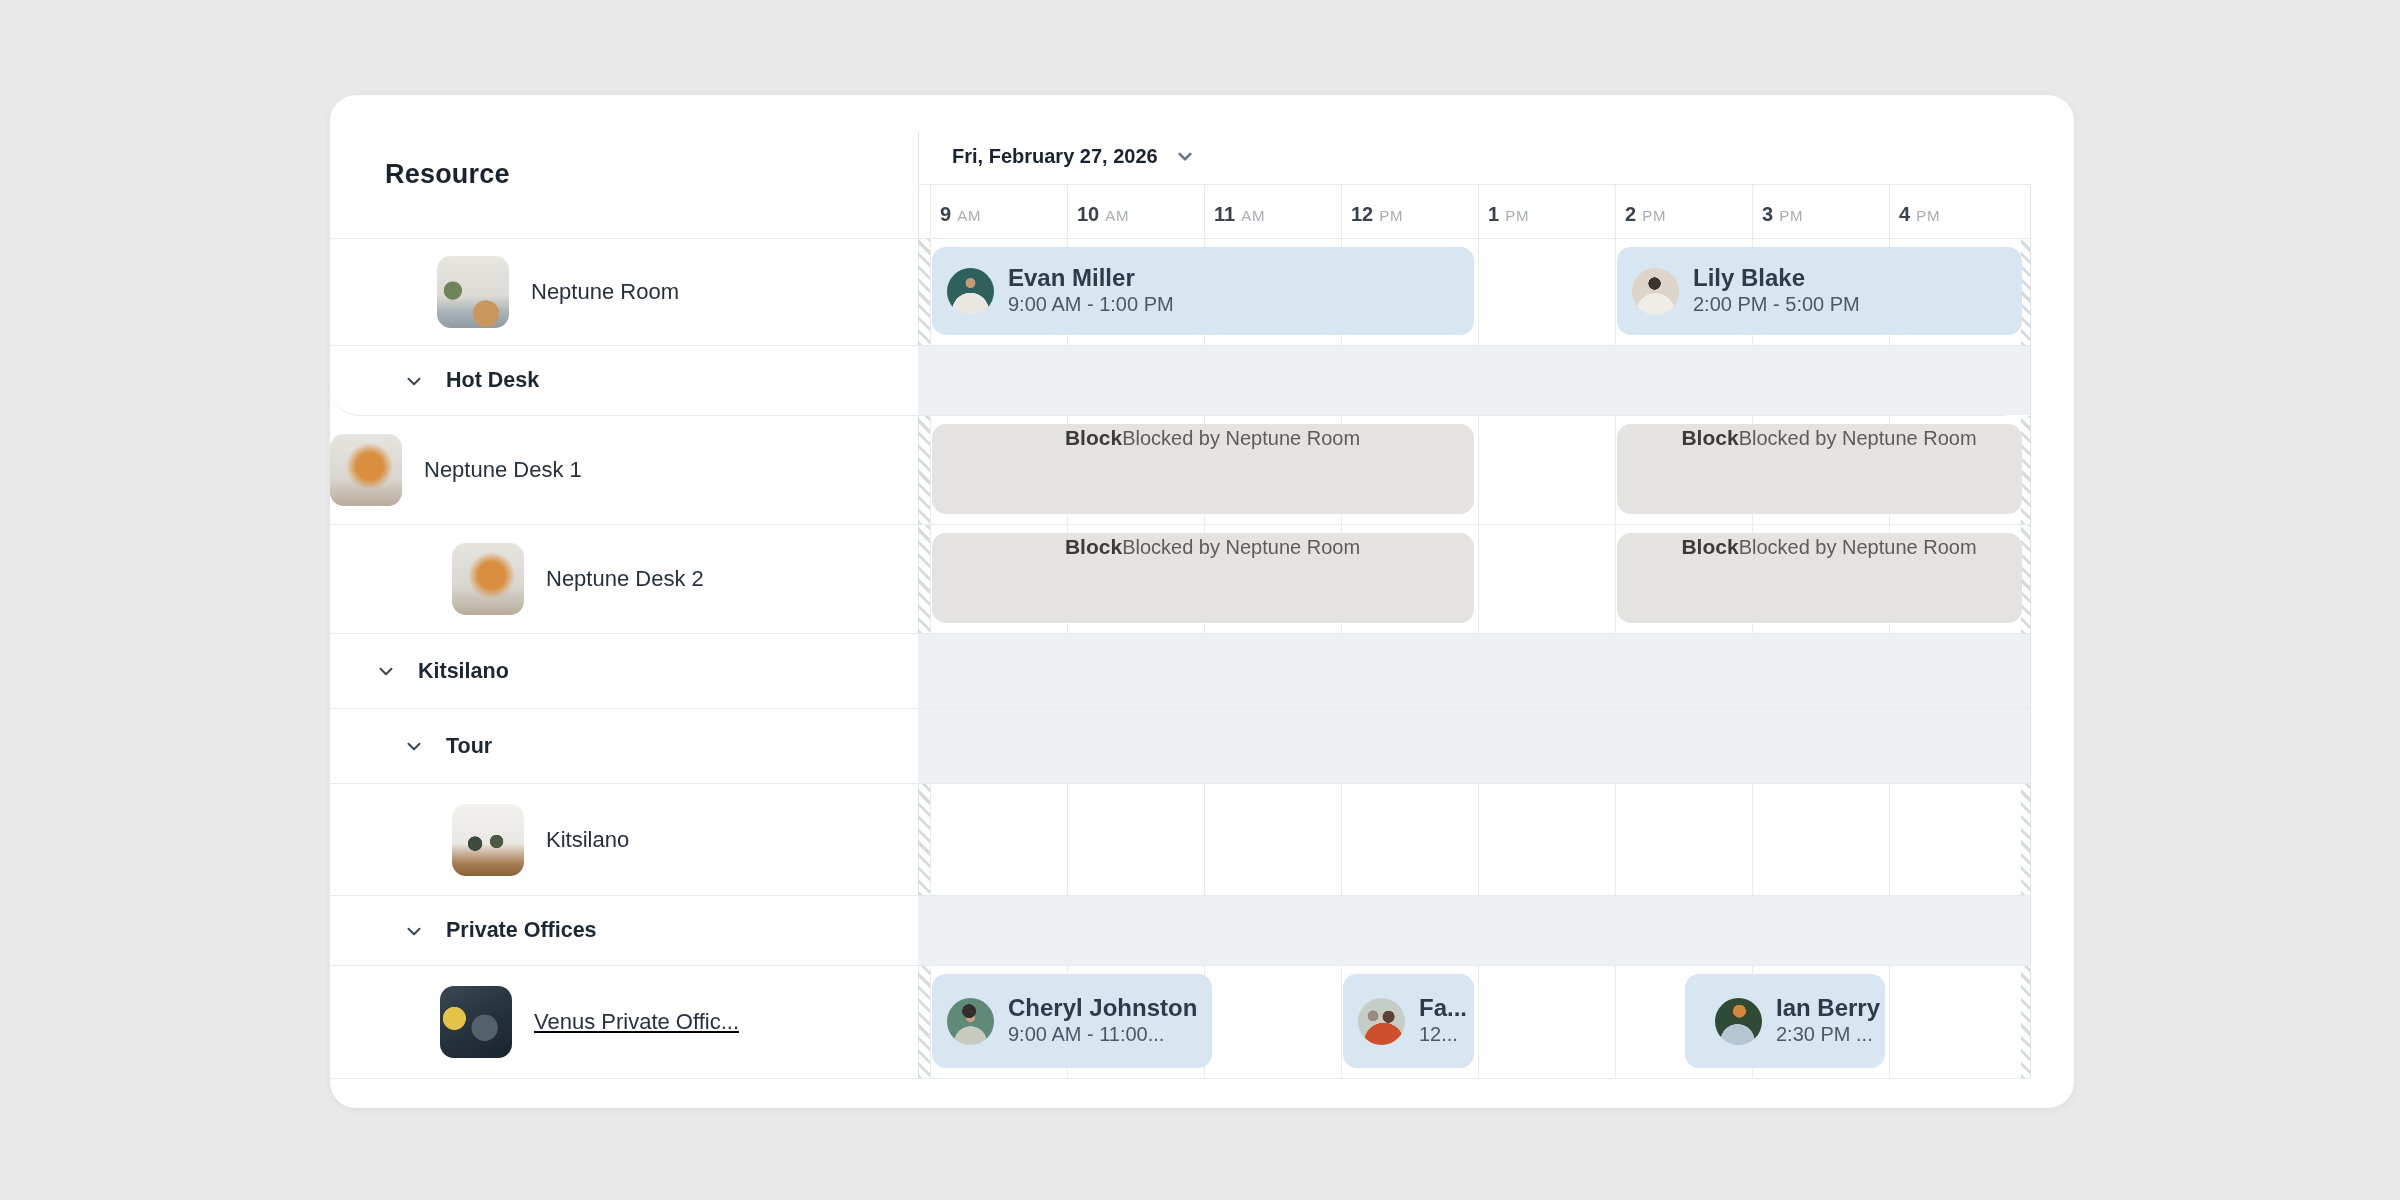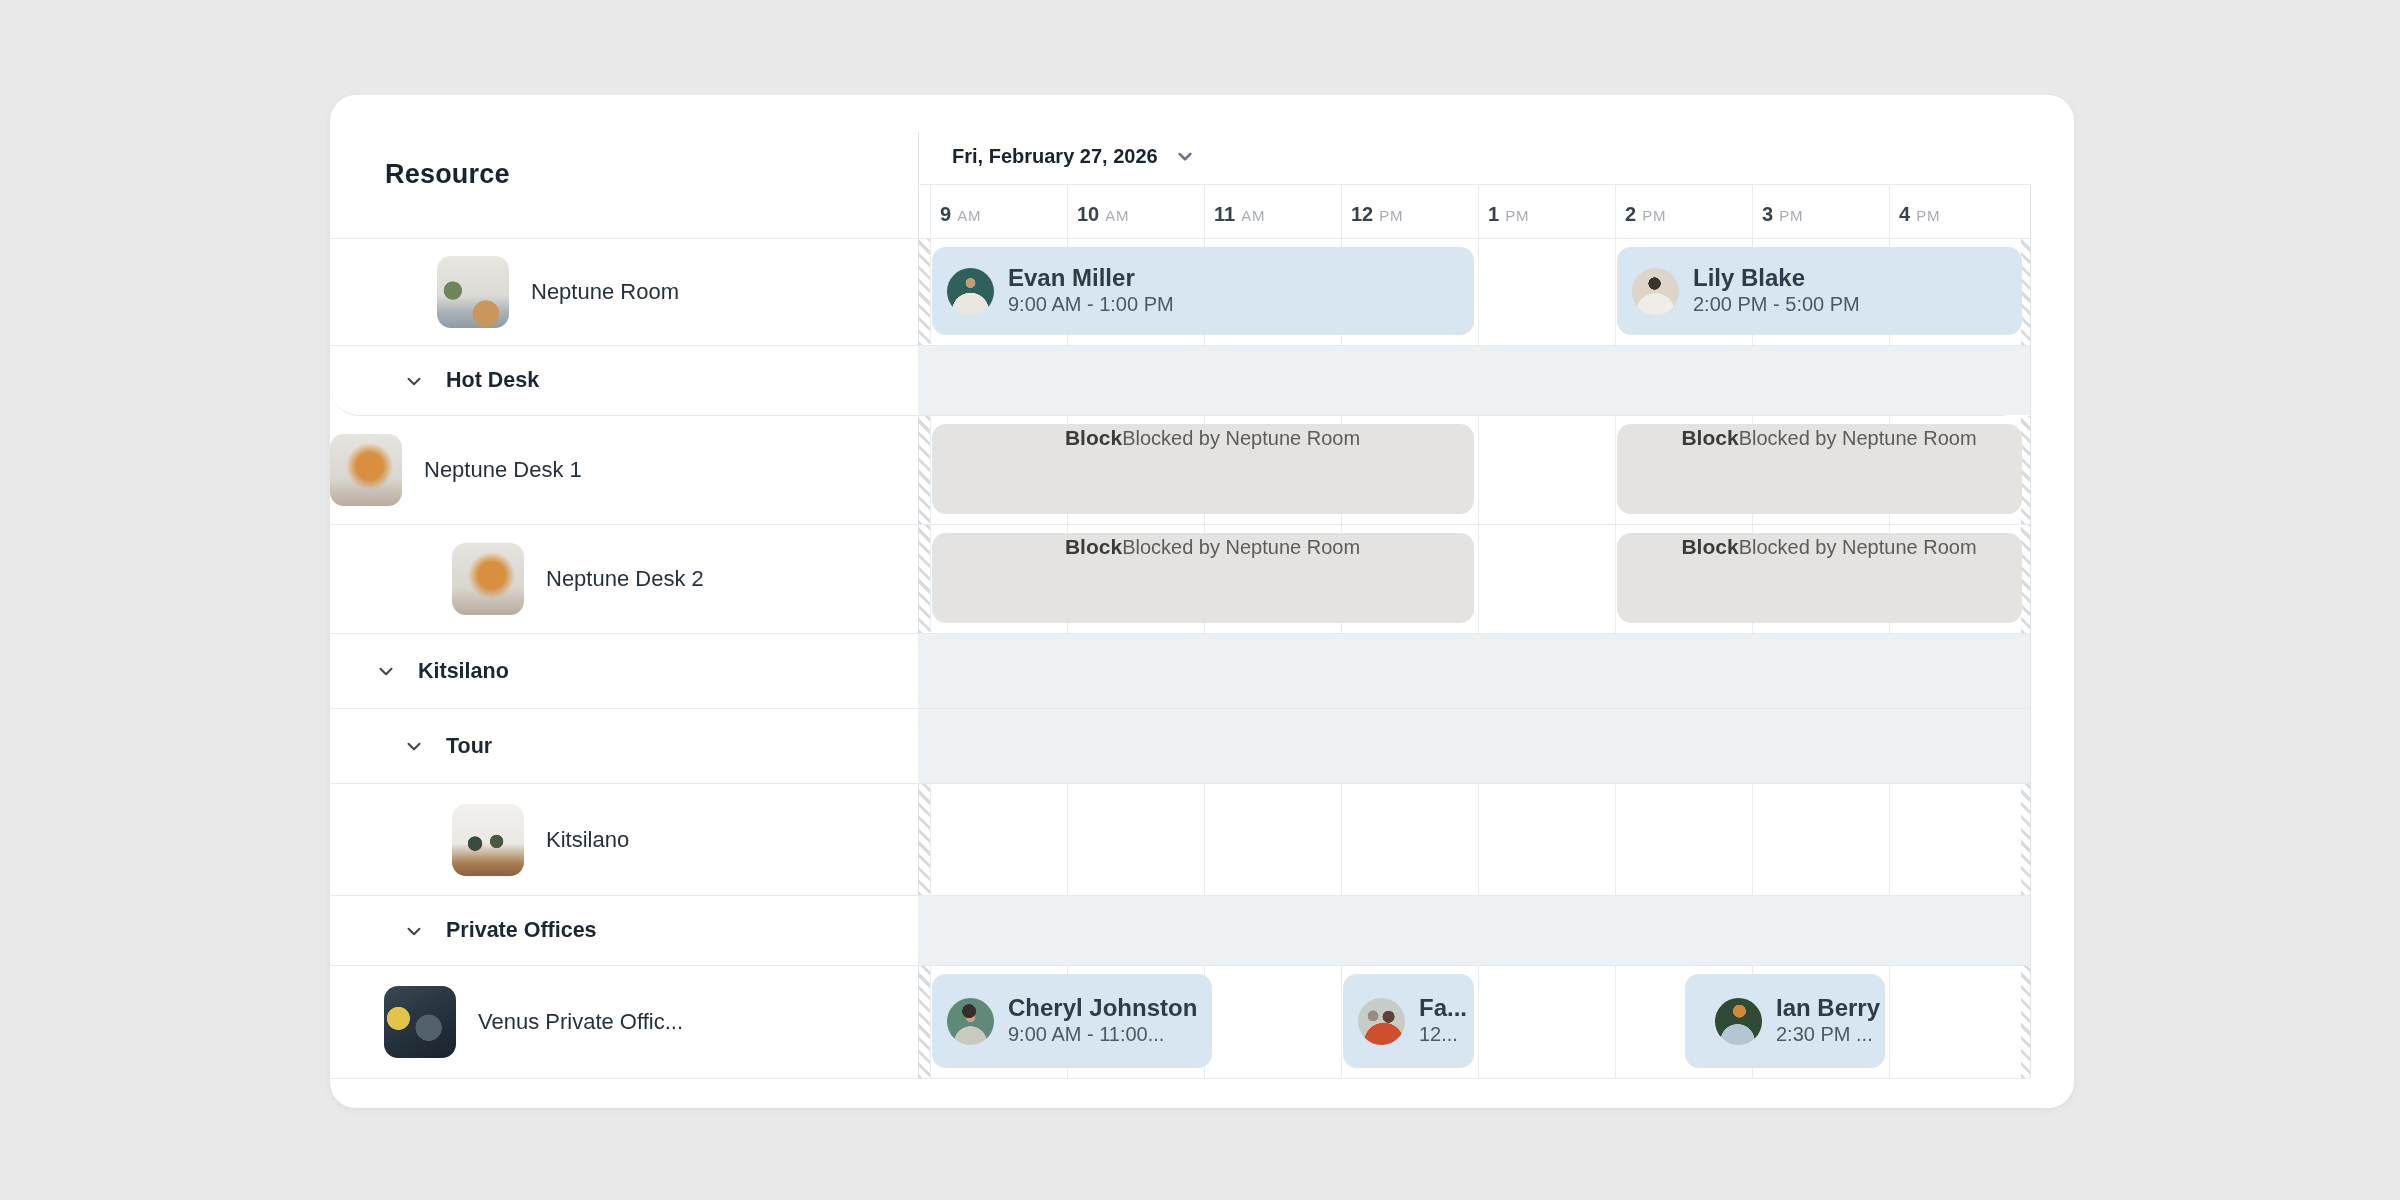--- a/index.html
+++ b/index.html
@@ -224,21 +224,21 @@
         <div class="cell-left" style="padding-left:73px;">
           <svg class="chev" width="22" height="22" viewBox="0 0 24 24">
             <path d="M6 9.5l6 6 6-6" fill="none" stroke="#3c4652" stroke-width="2.2" stroke-linecap="round" stroke-linejoin="round"></path>
           </svg>
           <span class="grp-label">Private Offices</span>
         </div>
         <div class="cell-tl band"></div>
       </div>
 
       <div class="row" style="height:113px;">
-        <div class="cell-left" style="padding-left:54px;">
+        <div class="cell-left" style="padding-left:110px;text-decoration:underline;">
           <div class="thumb th-office"></div>
           <span class="res-label">Venus Private Offic...</span>
         </div>
         <div class="cell-tl">
           <div class="hatch hl"></div>
           <div class="hatch hr2"></div>
           <div class="event booking" style="left:14px;width:280px;">
             <span class="avatar av-cheryl"></span>
             <span class="ev-text">
               <span class="ev-name">Cheryl Johnston</span>

